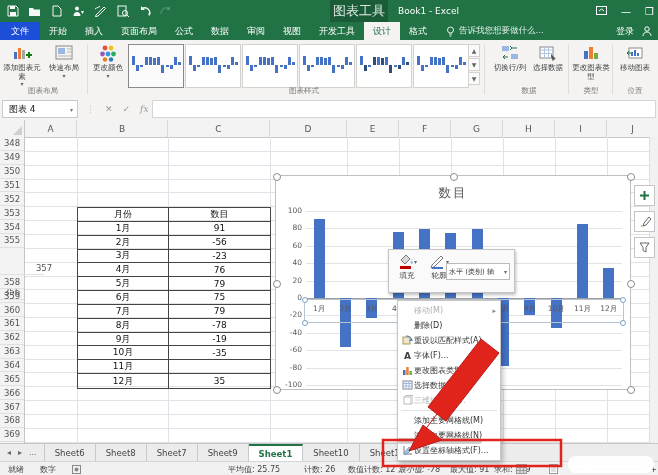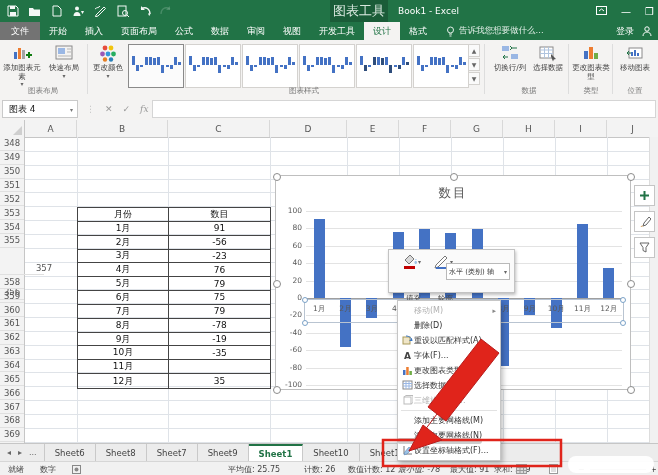--- a/index.html
+++ b/index.html
@@ -12,21 +12,21 @@
   #qat{position:absolute;left:6px;top:0;height:22px;display:flex;align-items:center;gap:9px;}
   #qat .qicon{width:13px;height:13px;display:flex;align-items:center;justify-content:center;opacity:.95;}
   #qat .dim{opacity:.45;}
   #ctx-group{position:absolute;left:330px;top:0;width:58px;height:22px;background:#1a5c38;
              display:flex;align-items:center;justify-content:center;font-size:13px;color:#d9e8df;}
   #wb-title{position:absolute;left:398px;top:0;height:22px;display:flex;align-items:center;font-size:9px;}
   #win-controls{position:absolute;right:4px;top:0;height:22px;display:flex;align-items:center;gap:14px;font-size:10px;}
   
   #tabrow{position:absolute;left:0;top:22px;width:658px;height:18px;background:#217346;display:flex;align-items:stretch;}
   .rtab{padding:0 9px;display:flex;align-items:center;color:#fff;font-size:9px;cursor:default;}
-  .rtab.file{background:#737373;padding:0 11px;}
+  .rtab.file{background:#1d4ed8;padding:0 11px;}
   .rtab.active{background:#f4f3f2;color:#217346;}
   #tellme{display:flex;align-items:center;gap:4px;color:#e3efe8;font-size:8.5px;padding-left:10px;}
   #tabrow-right{margin-left:auto;display:flex;align-items:center;gap:8px;padding-right:6px;color:#fff;font-size:9px;}
   
   #ribbon{position:absolute;left:0;top:40px;width:658px;height:58px;background:#f4f3f2;border-bottom:1px solid #d2d0ce;}
   .rgroup-label{position:absolute;bottom:2px;font-size:7.5px;color:#777;text-align:center;}
   .rdivider{position:absolute;top:4px;bottom:4px;width:1px;background:#ddd;}
   .bigbtn{position:absolute;top:3px;width:40px;height:44px;display:flex;flex-direction:column;align-items:center;
           font-size:7.5px;color:#444;text-align:center;line-height:1.15;}
   .bigbtn .bicon{width:20px;height:18px;margin:1px 0 2px;}
@@ -73,21 +73,21 @@
   .bar{position:absolute;width:11px;background:#4472c4;}
   .xlab{position:absolute;width:26px;text-align:center;font-size:7.5px;color:#595959;}
   #xaxis-box{position:absolute;left:28px;top:123px;width:320px;height:24px;border:1px solid #b9c4d1;box-sizing:border-box;}
   .axhandle{position:absolute;width:4px;height:4px;border-radius:50%;background:#fff;border:1px solid #7ba2c8;}
   .handle{position:absolute;width:6px;height:6px;border-radius:50%;background:#fff;border:1px solid #8c8c8c;z-index:5;}
   .chartbtn{position:absolute;left:634px;width:21px;height:21px;background:#fff;border:1px solid #c5c5c5;
             display:flex;align-items:center;justify-content:center;box-sizing:border-box;}
   
   #minitb{position:absolute;left:388px;top:249px;width:127px;height:44px;background:#fafafa;border:1px solid #c3c3c3;
           box-shadow:1px 2px 3px rgba(0,0,0,.25);z-index:40;box-sizing:border-box;}
-  .mtb-btn{position:absolute;top:3px;width:28px;height:38px;display:flex;flex-direction:column;align-items:flex-end;font-size:7.5px;color:#444;gap:23px;}
+  .mtb-btn{position:absolute;top:3px;width:28px;height:38px;display:flex;flex-direction:column;align-items:center;font-size:7.5px;color:#444;}
   #mtb-dd{position:absolute;right:4px;top:13px;width:64px;height:17px;background:#fff;border:1px solid #b9b9b9;
           display:flex;align-items:center;font-size:7px;color:#333;padding:0 2px;box-sizing:border-box;}
   #mtb-dd .caret{margin-left:auto;font-size:6px;color:#666;}
   
   #ctxmenu{position:absolute;left:397px;top:300px;width:104px;background:#fff;border:1px solid #c6c6c6;
            box-shadow:2px 3px 5px rgba(0,0,0,.25);z-index:50;padding:2px 0;box-sizing:border-box;}
   .mitem{display:flex;align-items:center;height:15px;padding:0 4px 0 3px;font-size:8px;color:#333;white-space:nowrap;}
   .mitem .mic{width:13px;display:flex;justify-content:center;align-items:center;flex:none;}
   .mitem.disabled{color:#b0b0b0;}
   .mitem .sub{margin-left:auto;font-size:7px;color:#888;}

